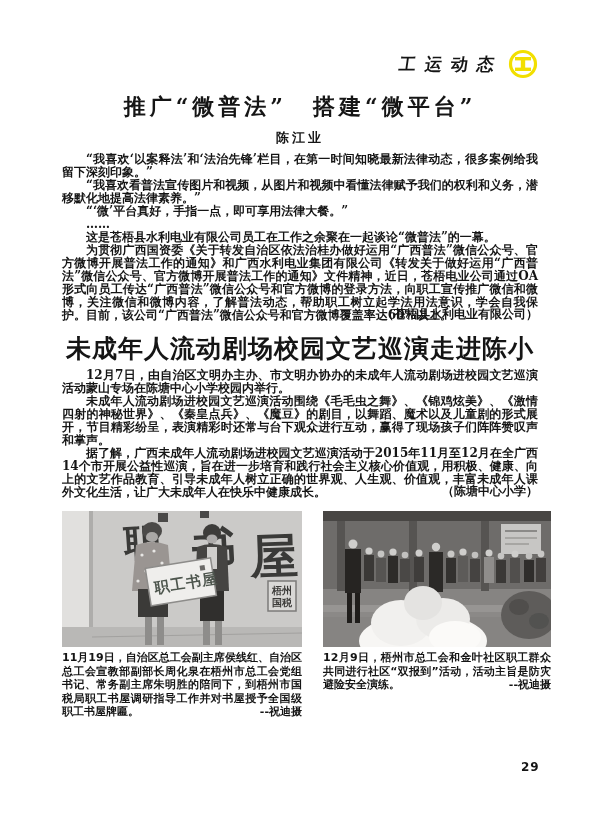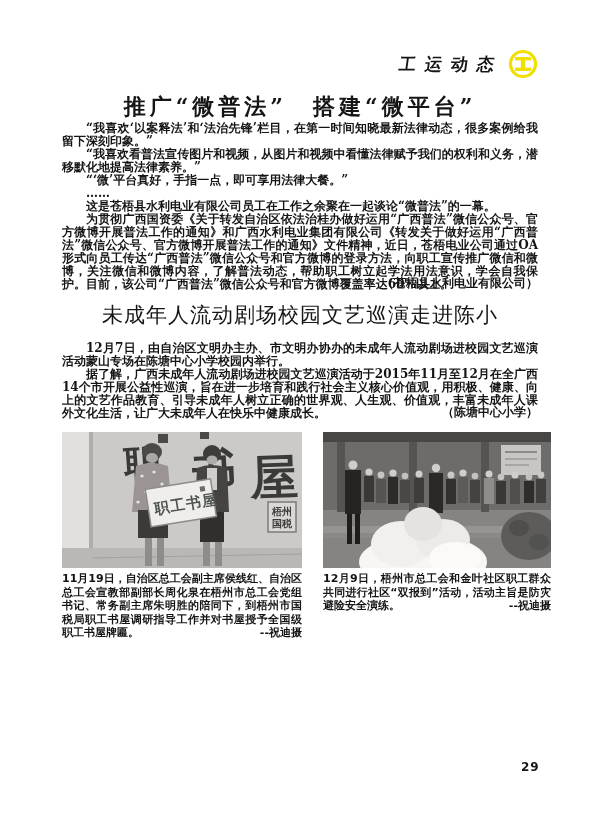--- a/index.html
+++ b/index.html
@@ -25,21 +25,21 @@
   .body p{
     margin:0;font-size:12px;line-height:13px;font-weight:700;
     text-align:justify;text-indent:2em;word-break:break-all;
     font-family:"DejaVu Serif",serif;
   }
   .attribution{
     font-size:12px;font-weight:700;line-height:16.5px;text-align:right;
     margin-top:-16.5px;font-family:"DejaVu Serif",serif;
   }
   
-  .title2{margin:10px 0 13px;text-align:center;font-size:21px;font-weight:400;letter-spacing:1px;}
+  .title2{margin:10px 0 4px;text-align:center;font-size:25px;font-weight:700;letter-spacing:1px;}
   
   .photos{display:flex;gap:10px;margin-top:12px;align-items:flex-start;}
   .photos figure{margin:0;}
   .photo{display:block;}
   figcaption{
     font-size:11px;font-weight:700;line-height:13.5px;margin-top:4px;
     text-align:justify;word-break:break-all;
   }
   .credit{float:right;}
   .fig-left{width:240px;}
@@ -56,35 +56,37 @@
     <svg class="union-logo" viewBox="0 0 30 30">
       <circle cx="15" cy="15" r="12.5" fill="none" stroke="#f2df00" stroke-width="3.2"></circle>
       <rect x="7" y="8" width="16" height="3.4" fill="#f2df00"></rect>
       <rect x="12.8" y="8" width="4.4" height="14" fill="#f2df00"></rect>
       <rect x="7" y="18.6" width="16" height="3.4" fill="#f2df00"></rect>
     </svg>
   </div>
 
   <section class="article">
     <h1 class="title1">推广“微普法”　搭建“微平台”</h1>
+    <div class="author">陈江业</div>
     <div class="body">
       <p>“我喜欢‘以案释法’和‘法治先锋’栏目，在第一时间知晓最新法律动态，很多案例给我留下深刻印象。”</p>
       <p>“我喜欢看普法宣传图片和视频，从图片和视频中看懂法律赋予我们的权利和义务，潜移默化地提高法律素养。”</p>
       <p>“‘微’平台真好，手指一点，即可享用法律大餐。”</p>
       <p>……</p>
       <p>这是苍梧县水利电业有限公司员工在工作之余聚在一起谈论“微普法”的一幕。</p>
       <p>为贯彻广西国资委《关于转发自治区依法治桂办做好运用“广西普法”微信公众号、官方微博开展普法工作的通知》和广西水利电业集团有限公司《转发关于做好运用“广西普法”微信公众号、官方微博开展普法工作的通知》文件精神，近日，苍梧电业公司通过OA形式向员工传达“广西普法”微信公众号和官方微博的登录方法，向职工宣传推广微信和微博，关注微信和微博内容，了解普法动态，帮助职工树立起学法用法意识，学会自我保护。目前，该公司“广西普法”微信公众号和官方微博覆盖率达60%以上。</p>
       <div class="attribution">（苍梧县水利电业有限公司）</div>
     </div>
   </section>
 
   <section class="article">
     <h2 class="title2">未成年人流动剧场校园文艺巡演走进陈小</h2>
     <div class="body">
       <p>12月7日，由自治区文明办主办、市文明办协办的未成年人流动剧场进校园文艺巡演活动蒙山专场在陈塘中心小学校园内举行。</p>
+      <p>未成年人流动剧场进校园文艺巡演活动围绕《毛毛虫之舞》、《锦鸡炫美》、《激情四射的神秘世界》、《秦皇点兵》、《魔豆》的剧目，以舞蹈、魔术以及儿童剧的形式展开，节目精彩纷呈，表演精彩时还常与台下观众进行互动，赢得了现场孩子们阵阵赞叹声和掌声。</p>
       <p>据了解，广西未成年人流动剧场进校园文艺巡演活动于2015年11月至12月在全广西14个市开展公益性巡演，旨在进一步培育和践行社会主义核心价值观，用积极、健康、向上的文艺作品教育、引导未成年人树立正确的世界观、人生观、价值观，丰富未成年人课外文化生活，让广大未成年人在快乐中健康成长。</p>
       <div class="attribution">（陈塘中心小学）</div>
     </div>
   </section>
 
   <section class="photos">
 
     <figure class="fig-left">
       <svg class="photo" width="240" height="136" viewBox="0 0 240 136">
         <rect x="0" y="0" width="240" height="136" fill="#cbcac8"></rect>

